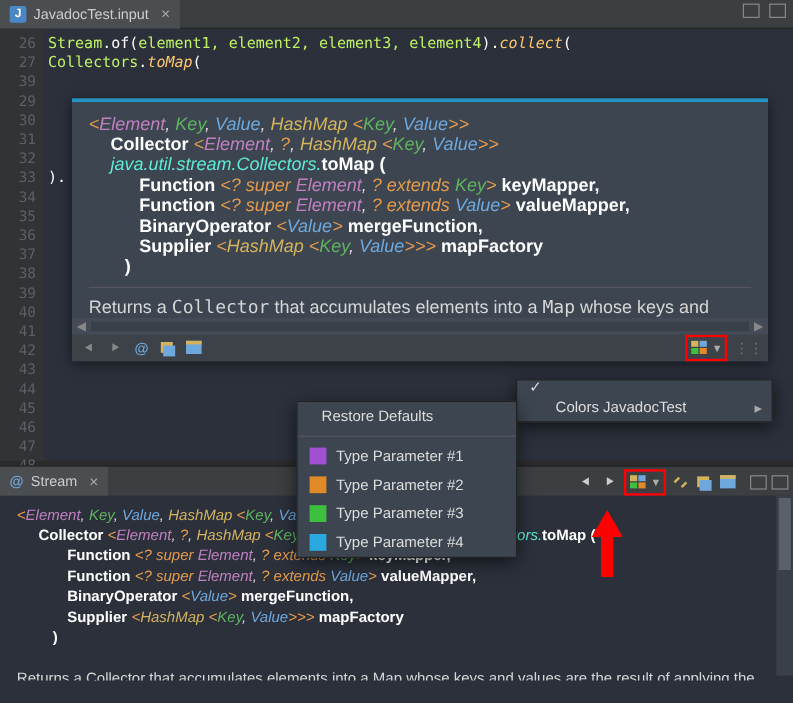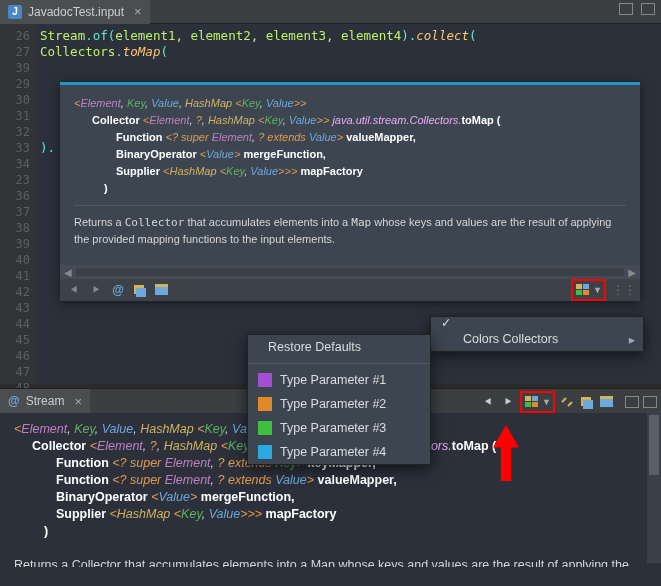--- a/index.html
+++ b/index.html
@@ -7,33 +7,33 @@
 .tabbar{background:#3c3f41;height:24px;display:flex;align-items:center;border-bottom:1px solid #222;position:relative}
 .tab{display:flex;align-items:center;padding:0 8px;height:24px;gap:6px}
 .tab.active{background:#4b4e50}
 .tab .ficon{width:14px;height:14px;background:#4a87c7;display:inline-flex;align-items:center;justify-content:center;color:#fff;font-weight:bold;font-size:10px;border-radius:2px}
 .tab .x{color:#aaa;margin-left:4px;font-size:13px}
 .win-ctrl{position:absolute;right:6px;top:3px;display:flex;gap:8px}
 .win-ctrl span{border:1px solid #888;width:14px;height:12px;display:inline-block}
 .editor{display:flex;height:360px;background:#2b303b;position:relative}
 .gutter{width:36px;background:#313335;text-align:right;padding:4px 6px 0 0;color:#5a6066;font-family:Consolas,monospace;font-size:12px;line-height:16px}
 .code{flex:1;padding:4px 0 0 4px;font-family:Consolas,monospace;font-size:12.5px;line-height:16px;position:relative}
-.c-pl{color:#5eead4}
+.c-pl{color:#ffffff}
 .c-fn{color:#ffc66d;font-style:italic}
 .c-id{color:#bef264}
 .popup{position:absolute;left:60px;top:58px;width:580px;background:#3c4550;border-top:3px solid #2196c4;box-shadow:0 2px 10px rgba(0,0,0,.5);z-index:5}
-.popup-body{padding:10px 14px;font-family:"Segoe UI",sans-serif;font-size:11px;font-style:italic;color:#d6d6d6;line-height:17px;height:180px;overflow:hidden}
+.popup-body{padding:10px 14px;font-family:"Segoe UI",sans-serif;font-size:15px;font-style:italic;color:#d6d6d6;line-height:17px;height:180px;overflow:hidden}
 .popup-body .mono{font-family:Consolas,monospace;font-style:normal}
 .tp-e{color:#c080c0}
 .tp-k{color:#5fb35f}
 .tp-v{color:#6fa8dc}
 .tp-h{color:#d4b35f}
 .tp-q{color:#e29b4e}
 .bold{font-weight:bold;color:#fff;font-style:normal}
-.gray{color:#f0abfc}
+.gray{color:#5eead4}
 .popup hr{border:none;border-top:1px solid #556;margin:8px 0}
 .popup-hscroll{height:14px;background:#454b56;display:flex;align-items:center;padding:0 4px}
 .popup-hscroll .arr{color:#888;font-size:10px}
 .popup-hscroll .track{flex:1;margin:0 4px;height:8px;background:#3a4048}
 .popup-tb{height:22px;background:#3c4248;display:flex;align-items:center;padding:0 6px;gap:6px;position:relative}
 .ico{width:16px;height:16px;display:inline-flex;align-items:center;justify-content:center;font-size:12px}
 .popup-tb .right{position:absolute;right:4px;display:flex;align-items:center;gap:2px}
 .hl-red{border:2px solid #f00}
 .arrow-red{position:absolute;width:26px;height:56px;background:#f00;clip-path:polygon(30% 0,70% 0,70% 60%,100% 60%,50% 100%,0 60%,30% 60%)}
 .ctxmenu{position:absolute;background:#3c4550;border:1px solid #222;box-shadow:0 4px 14px rgba(0,0,0,.6);z-index:10;font-size:12.5px;color:#ddd}
@@ -69,21 +69,21 @@
   <div class="gutter">
     <div>26</div>
       <div>27</div>
       <div>39</div>
     <div>29</div>
       <div>30</div>
       <div>31</div>
     <div>32</div>
       <div>33</div>
       <div>34</div>
-    <div>23</div>
+    <div>35</div>
       <div>36</div>
       <div>37</div>
     <div>38</div>
       <div>39</div>
       <div>40</div>
     <div>41</div>
       <div>42</div>
       <div>43</div>
     <div>44</div>
       <div>45</div>
@@ -104,20 +104,23 @@
 
   <div class="popup">
     <div class="popup-body">
       <div>
         <span class="tp-q">&lt;</span><span class="tp-e">Element</span><span>, </span><span class="tp-k">Key</span><span>, </span><span class="tp-v">Value</span><span>, </span><span class="tp-h">HashMap</span> <span class="tp-q">&lt;</span><span class="tp-k">Key</span><span>, </span><span class="tp-v">Value</span><span class="tp-q">&gt;</span><span class="tp-q">&gt;</span>
       </div>
       <div style="padding-left:18px">
         <span class="bold">Collector </span><span class="tp-q">&lt;</span><span class="tp-e">Element</span><span>, </span><span class="tp-q">?</span><span>, </span><span class="tp-h">HashMap</span> <span class="tp-q">&lt;</span><span class="tp-k">Key</span><span>, </span><span class="tp-v">Value</span><span class="tp-q">&gt;</span><span class="tp-q">&gt;</span><span class="gray"> java.util.stream.Collectors.</span><span class="bold">toMap</span><span class="bold"> (</span>
       </div>
       <div style="padding-left:42px">
+        <span class="bold">Function </span><span class="tp-q">&lt;</span><span class="tp-q">? super </span><span class="tp-e">Element</span><span>, </span><span class="tp-q">? extends </span><span class="tp-k">Key</span><span class="tp-q">&gt;</span><span class="bold"> keyMapper,</span>
+      </div>
+      <div style="padding-left:42px">
         <span class="bold">Function </span><span class="tp-q">&lt;</span><span class="tp-q">? super </span><span class="tp-e">Element</span><span>, </span><span class="tp-q">? extends </span><span class="tp-v">Value</span><span class="tp-q">&gt;</span><span class="bold"> valueMapper,</span>
       </div>
       <div style="padding-left:42px">
         <span class="bold">BinaryOperator </span><span class="tp-q">&lt;</span><span class="tp-v">Value</span><span class="tp-q">&gt;</span><span class="bold"> mergeFunction,</span>
       </div>
       <div style="padding-left:42px">
         <span class="bold">Supplier </span><span class="tp-q">&lt;</span><span class="tp-h">HashMap</span> <span class="tp-q">&lt;</span><span class="tp-k">Key</span><span>, </span><span class="tp-v">Value</span><span class="tp-q">&gt;</span><span class="tp-q">&gt;&gt; </span><span class="bold"> mapFactory</span>
       </div>
       <div style="padding-left:30px"><span class="bold">)</span></div>
       <hr>
@@ -163,21 +166,21 @@
     </div>
   </div>
 
   <div class="arrow-red" style="left:613px;top:198px"></div>
 
   <div class="ctxmenu" style="left:430px;top:292px;width:214px">
     <div class="item">
       <span class="chk">✓</span>
     </div>
     <div class="item">
-      <span>Colors Collectors</span>
+      <span>Colors JavadocTest</span>
       <span class="sub">▸</span>
     </div>
   </div>
 
   <div class="ctxmenu" style="left:247px;top:310px;width:184px">
     <div class="item" style="padding-left:20px">
       <span>Restore Defaults</span>
     </div>
     <div class="sep"></div>
     <div class="item">

